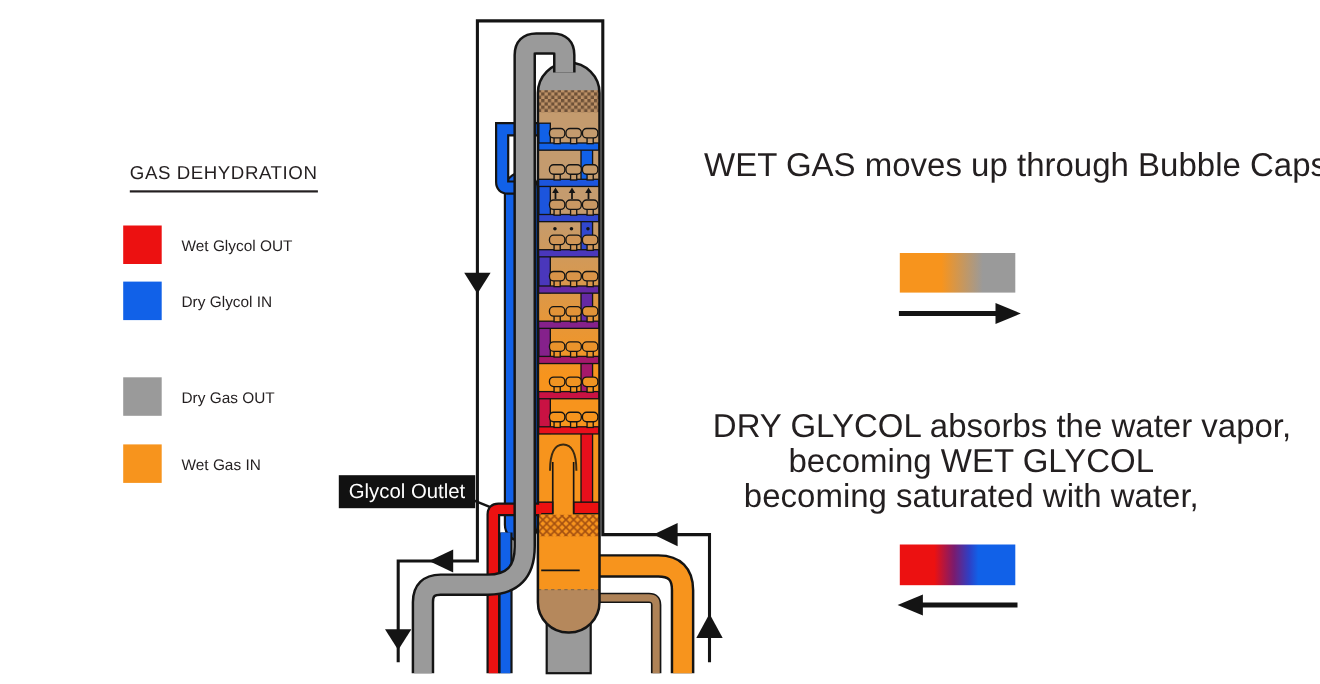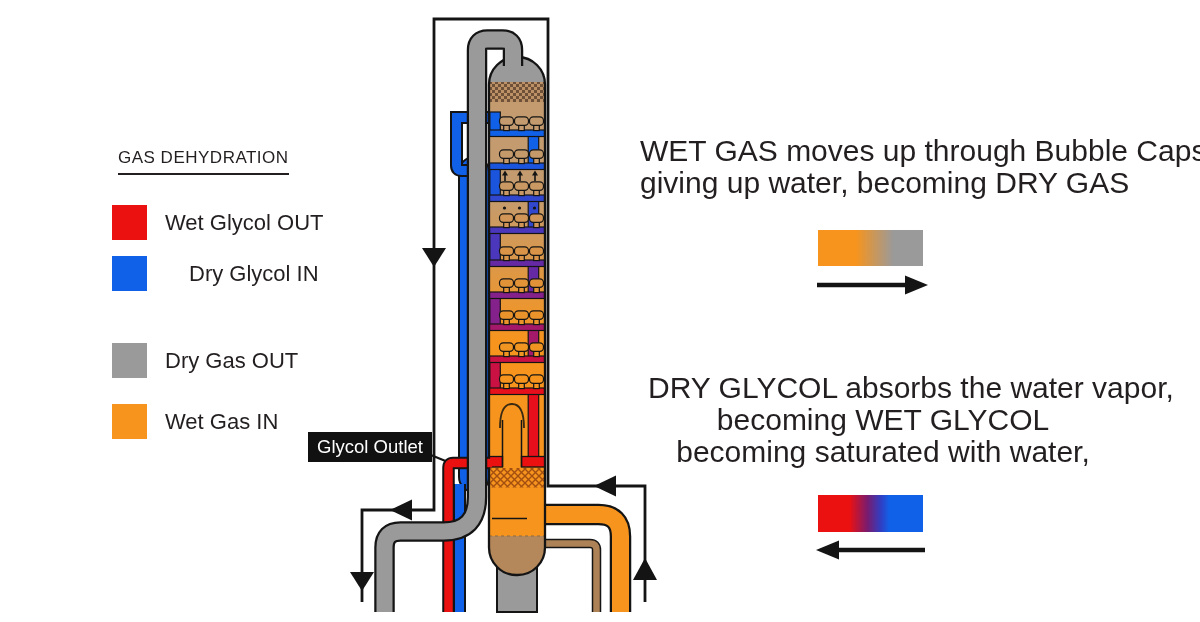--- a/index.html
+++ b/index.html
@@ -7,21 +7,21 @@
   .stage{position:relative;width:1200px;height:622px;background:#fff;overflow:hidden;}
   .stage svg{position:absolute;left:0;top:0;}
   .legend-title{position:absolute;left:118px;top:148px;font-size:17px;letter-spacing:.5px;
     color:var(--c-ink);border-bottom:2.5px solid var(--c-ink);padding-bottom:5px;font-weight:500;}
   .legend-row{position:absolute;left:112px;display:flex;align-items:center;}
   .legend-swatch{width:35px;height:35px;margin-right:18px;flex:0 0 auto;}
   .sw-red{background:var(--c-red);}
   .sw-blue{background:var(--c-blue);}
   .sw-gray{background:var(--c-gray);}
   .sw-orange{background:var(--c-orange);}
-  .legend-label{font-size:22px;color:var(--c-ink);white-space:nowrap;text-align:center;}
+  .legend-label{font-size:14px;color:var(--c-ink);white-space:nowrap;text-align:center;}
   .annot{position:absolute;text-align:center;color:var(--c-ink);font-size:30px;line-height:32px;white-space:nowrap;}
   .annot div{white-space:nowrap;}
   .grad-bar{position:absolute;width:105px;height:36px;}
   .bar-wetgas{left:818px;top:230px;
     background:linear-gradient(90deg,var(--c-orange) 0%,var(--c-orange) 36%,var(--c-gray) 72%,var(--c-gray) 100%);}
   .bar-dryglycol{left:818px;top:495px;height:37px;
     background:linear-gradient(90deg,var(--c-red) 0%,var(--c-red) 30%,#7a1b6e 47%,#2f3fc4 60%,var(--c-blue) 68%,var(--c-blue) 100%);}
   .flow-arrow{position:absolute;}
   .callout{position:absolute;left:308px;top:432px;width:124px;height:30px;background:var(--c-label_bg);
     color:#fff;font-size:18.5px;display:flex;align-items:center;justify-content:center;white-space:nowrap;}
@@ -197,38 +197,37 @@
       <path d="M513,66 V50 Q513,39.5 502.5,39.5 H487.5 Q477,39.5 477,50 V497 Q477,531.5 443.5,531.5 H400.5 Q384.5,531.5 384.5,547.5 V612" fill="none" style="stroke:var(--c-gray)" stroke-width="16"></path>
     </g>
   </svg>
 
   <div class="legend-title">GAS DEHYDRATION</div>
 
   <div class="legend-row" style="top:205px;">
     <div class="legend-swatch sw-red"></div>
     <div class="legend-label">Wet Glycol OUT</div>
   </div>
-  <div class="legend-row" style="top:256px;gap:24px;">
+  <div class="legend-row" style="top:256px;">
     <div class="legend-swatch sw-blue"></div>
     <div class="legend-label">Dry Glycol IN</div>
   </div>
   <div class="legend-row" style="top:343px;">
     <div class="legend-swatch sw-gray"></div>
     <div class="legend-label">Dry Gas OUT</div>
   </div>
   <div class="legend-row" style="top:404px;">
     <div class="legend-swatch sw-orange"></div>
     <div class="legend-label">Wet Gas IN</div>
   </div>
 
   <div class="callout">Glycol Outlet</div>
 
   <div class="annot" style="left:640px;top:135px;width:470px;">
     <div>WET GAS moves up through Bubble Caps</div>
-    <div>giving up water, becoming DRY GAS</div>
   </div>
 
   <div class="grad-bar bar-wetgas"></div>
   <svg class="flow-arrow" style="left:817px;top:274px;" width="112" height="22" viewBox="0 0 112 22">
     <line x1="0" y1="11" x2="89" y2="11" stroke="#141414" stroke-width="4.6"></line>
     <polygon points="88,1.5 88,20.5 111,11" fill="#141414"></polygon>
   </svg>
 
   <div class="annot" style="left:648px;top:359px;width:470px;margin-top:13px;">
     <div>DRY GLYCOL absorbs the water vapor,</div>

